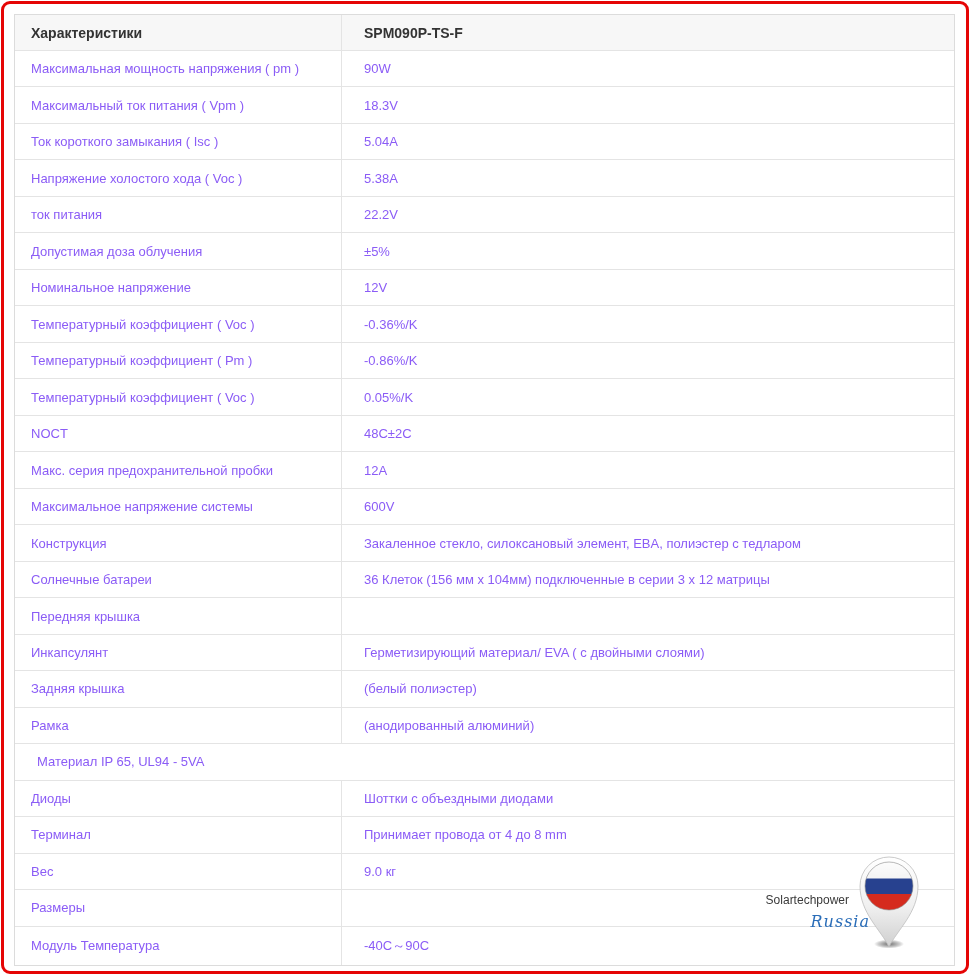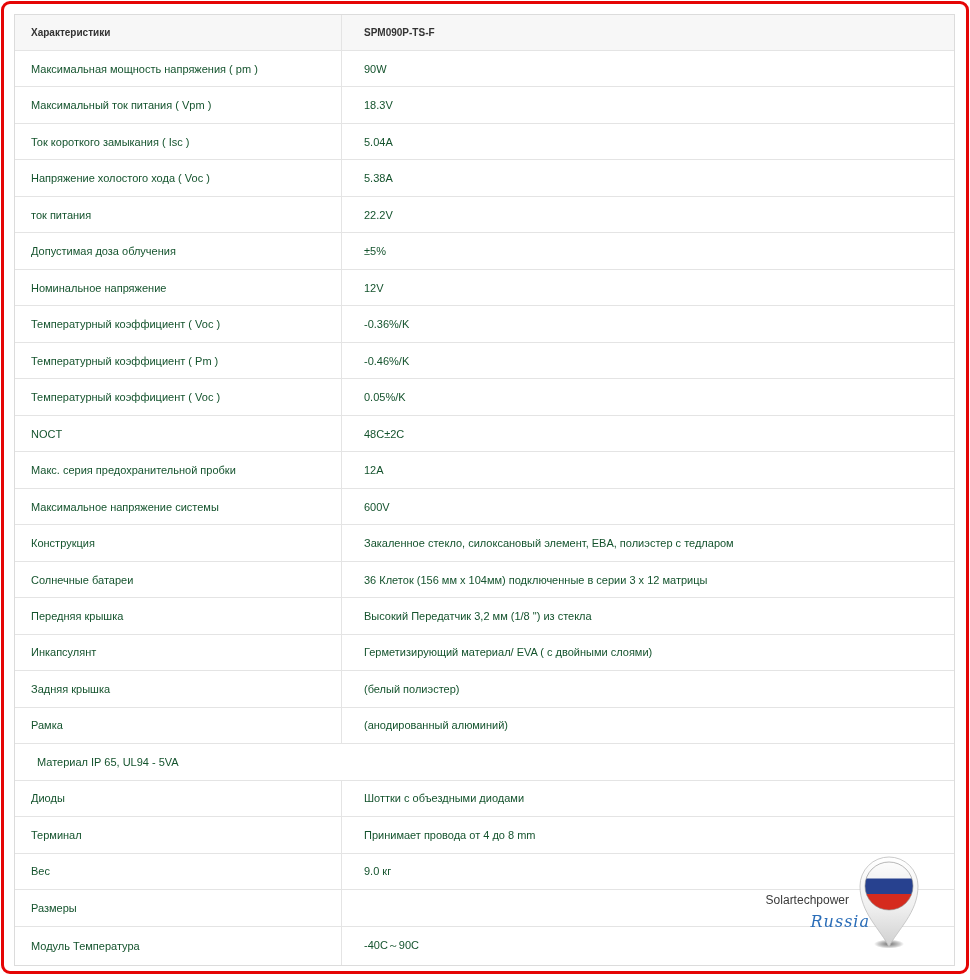--- a/index.html
+++ b/index.html
@@ -40,38 +40,38 @@
     min-height: 0;
   }
   .row.header-row {
     border-top: none;
     background: #f7f7f7;
     flex: 0 0 35px;
   }
   .cell {
     display: flex;
     align-items: center;
-    font-size: 11px;
-    color: #14532d;
+    font-size: 13px;
+    color: #8b5cf6;
     white-space: nowrap;
     overflow: hidden;
     box-sizing: border-box;
   }
   .cell.label {
     flex: 0 0 327px;
     padding-left: 16px;
     border-right: 1px solid #e4e4e4;
   }
   .cell.value {
     flex: 1 1 auto;
     padding-left: 22px;
   }
   .header-row .cell {
     font-weight: bold;
-    font-size: 10px;
+    font-size: 14px;
     color: #333333;
   }
   
   .brand-text {
     position: absolute;
     right: 121px;
     top: 893px;
     font-size: 12px;
     color: #3a3a3a;
     z-index: 6;
@@ -134,21 +134,21 @@
   <div class="row">
     <div class="cell label">Номинальное напряжение</div>
     <div class="cell value">12V</div>
   </div>
   <div class="row">
     <div class="cell label">Температурный коэффициент ( Voc )</div>
     <div class="cell value">-0.36%/K</div>
   </div>
   <div class="row">
     <div class="cell label">Температурный коэффициент ( Pm )</div>
-    <div class="cell value">-0.46%/K</div>
+    <div class="cell value">-0.86%/K</div>
   </div>
   <div class="row">
     <div class="cell label">Температурный коэффициент ( Voc )</div>
     <div class="cell value">0.05%/K</div>
   </div>
   <div class="row">
     <div class="cell label">NOCT</div>
     <div class="cell value">48C±2C</div>
   </div>
   <div class="row">
@@ -162,21 +162,20 @@
   <div class="row">
     <div class="cell label">Конструкция</div>
     <div class="cell value">Закаленное стекло, силоксановый элемент, EBA, полиэстер с тедларом</div>
   </div>
   <div class="row">
     <div class="cell label">Солнечные батареи</div>
     <div class="cell value">36 Клеток (156 мм x 104мм) подключенные в серии 3 x 12 матрицы</div>
   </div>
   <div class="row">
     <div class="cell label">Передняя крышка</div>
-    <div class="cell value">Высокий Передатчик  3,2 мм (1/8 ") из стекла</div>
   </div>
   <div class="row">
     <div class="cell label">Инкапсулянт</div>
     <div class="cell value">Герметизирующий материал/ EVA ( с двойными  слоями)</div>
   </div>
   <div class="row">
     <div class="cell label">Задняя крышка</div>
     <div class="cell value">(белый полиэстер)</div>
   </div>
   <div class="row">

